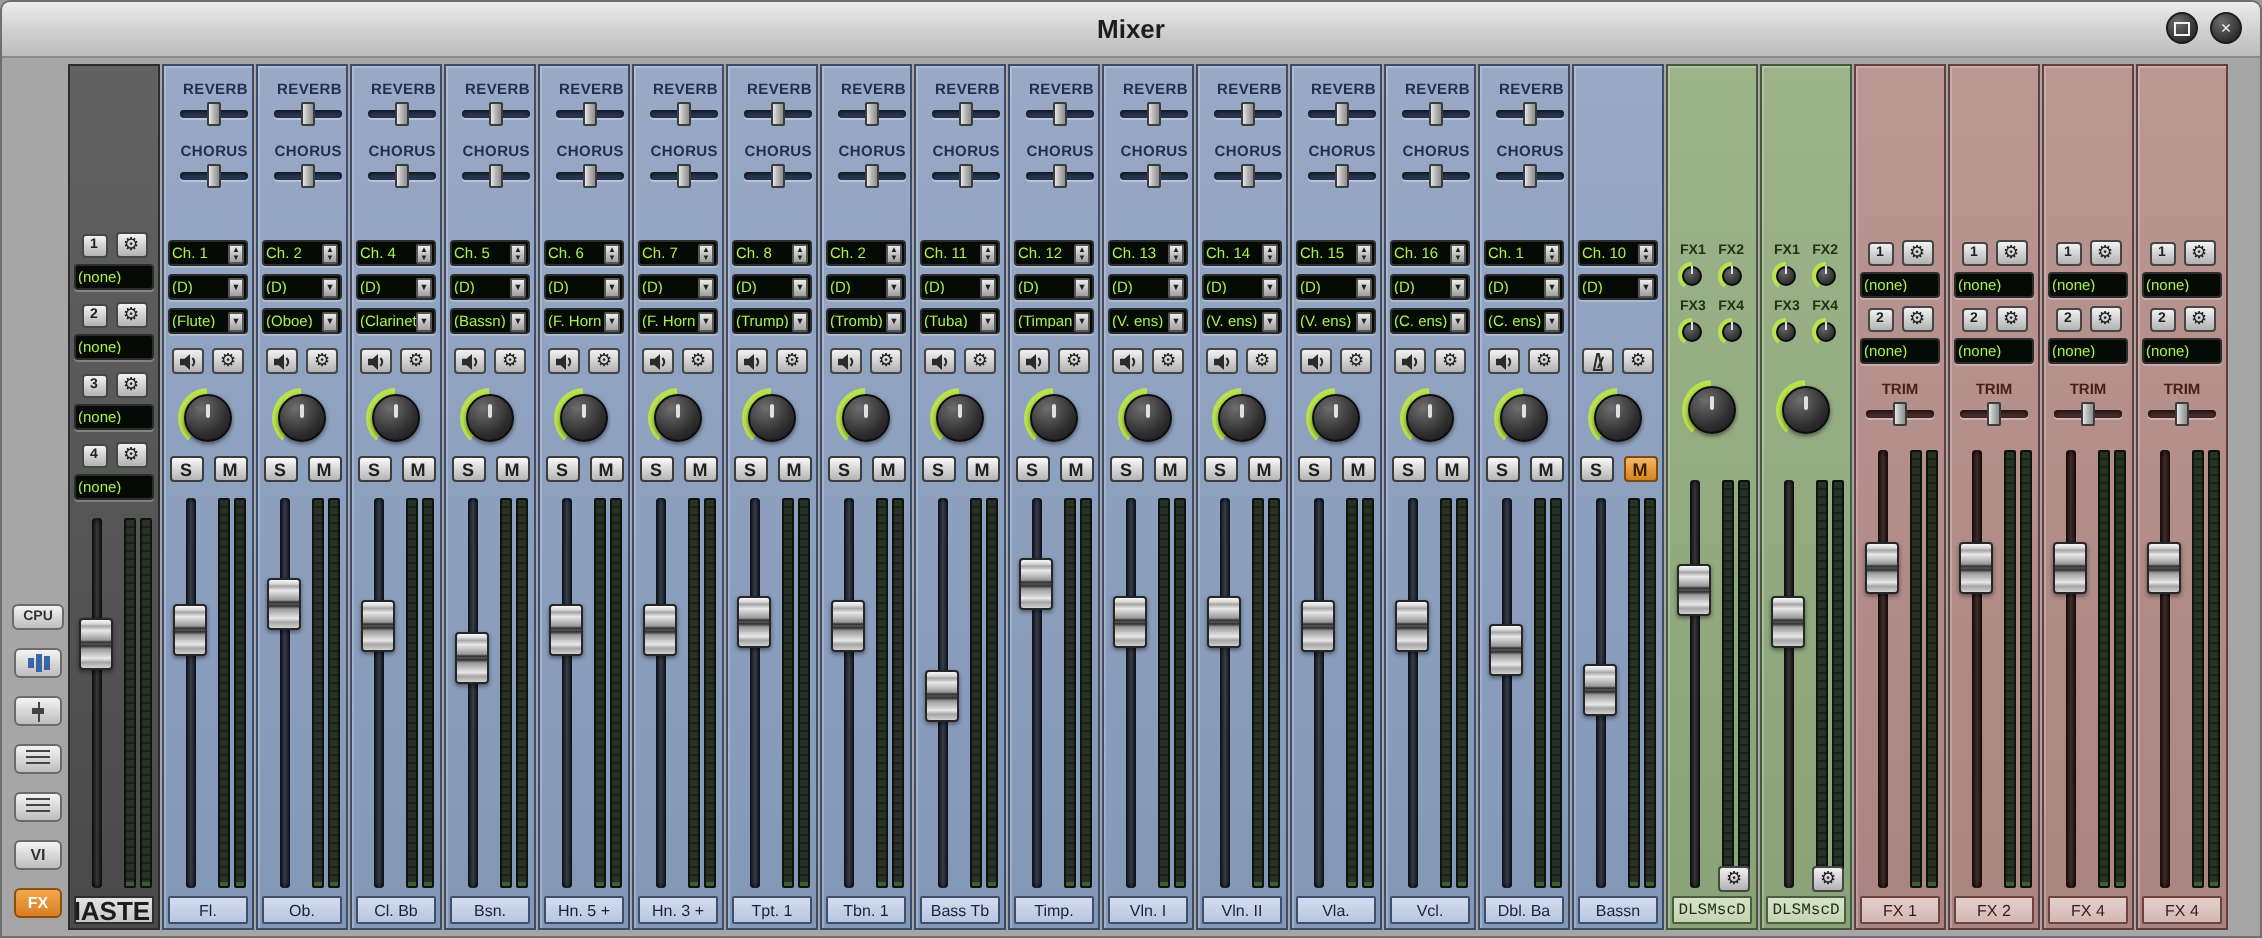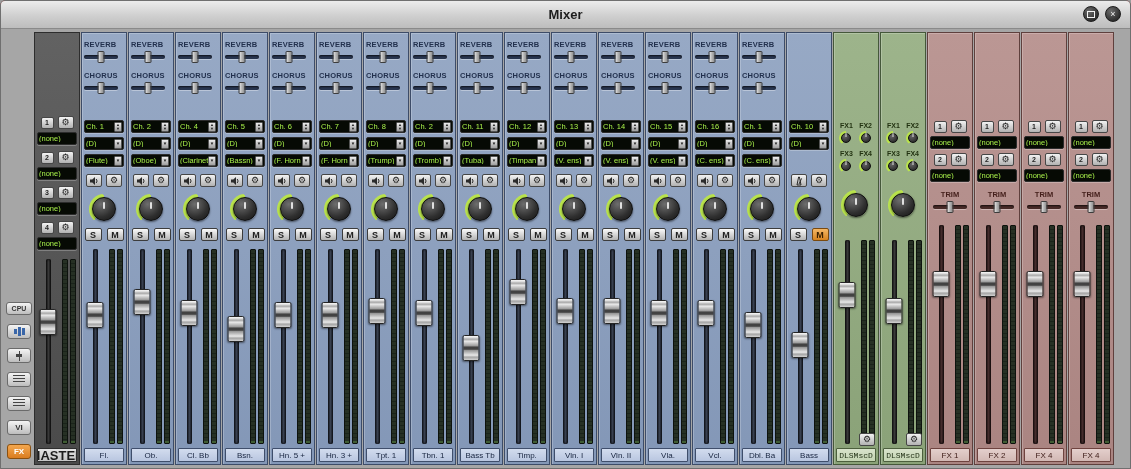--- a/index.html
+++ b/index.html
@@ -65,21 +65,21 @@
   .strip{
     width:46px;flex:0 0 46px;box-sizing:border-box;position:relative;
     display:flex;flex-direction:column;align-items:center;
     padding:3px 2px 2px 2px;
   }
   .strip.blue{background:linear-gradient(180deg,#97a9c5,#8397b7);border:1px solid #3d4c68;box-shadow:inset 1px 1px 0 rgba(255,255,255,.22);}
   .strip.green{background:linear-gradient(180deg,#9db48b,#8aa278);border:1px solid #45583a;box-shadow:inset 1px 1px 0 rgba(255,255,255,.22);}
   .strip.pink{background:linear-gradient(180deg,#bb9794,#aa8481);border:1px solid #5f403d;box-shadow:inset 1px 1px 0 rgba(255,255,255,.22);}
   .strip.master{background:linear-gradient(180deg,#626262,#4a4a4a);border:1px solid #2d2d2d;margin-right:1px;}
   
-  .sends{height:84px;width:100%;display:flex;flex-direction:column;align-items:flex-start;}
+  .sends{height:84px;width:100%;display:flex;flex-direction:column;align-items:flex-end;}
   .send-label{font-size:7.5px;font-weight:bold;color:#22304d;letter-spacing:.2px;margin-top:4px;}
   .hslider{
     width:34px;height:4px;background:#2a3752;border-radius:2px;position:relative;
     margin:6px 0 8px;box-shadow:inset 0 1px 2px rgba(0,0,0,.7),0 1px 0 rgba(255,255,255,.35);
   }
   .hthumb{
     position:absolute;left:50%;top:-4px;transform:translateX(-50%);
     width:7px;height:12px;border-radius:1px;
     background:linear-gradient(90deg,#e6e6e6,#b8b8b8 45%,#8c8c8c);
     border:1px solid #3c3c3c;box-sizing:border-box;
@@ -1267,21 +1267,21 @@
     <div class="faderzone">
       <div class="fcol">
         <div class="ftrack"></div>
         <div class="fcap" style="top: 49%;"></div>
       </div>
       <div class="meters">
         <div class="meter"></div>
         <div class="meter"></div>
       </div>
     </div>
-    <div class="striplabel">Bass</div>
+    <div class="striplabel">Bassn</div>
   </div>
 
   <div class="strip green">
     <div class="spacer-top"></div>
     <div class="fxlabels">
       <span>FX1</span>
       <span>FX2</span>
     </div>
     <div class="miniknobs">
       <div class="miniwrap">

